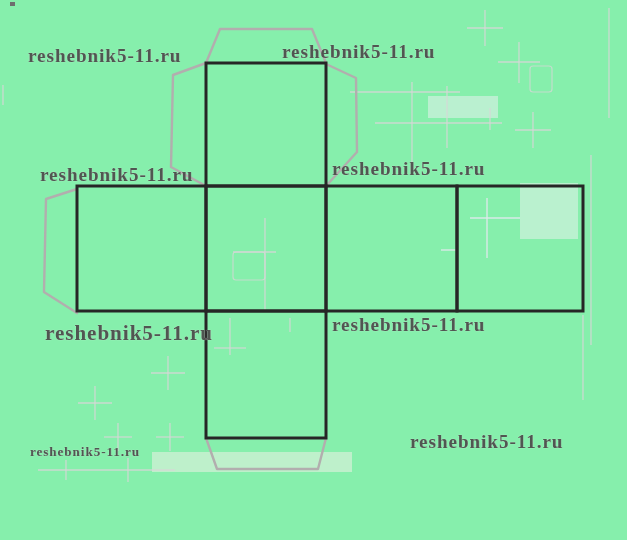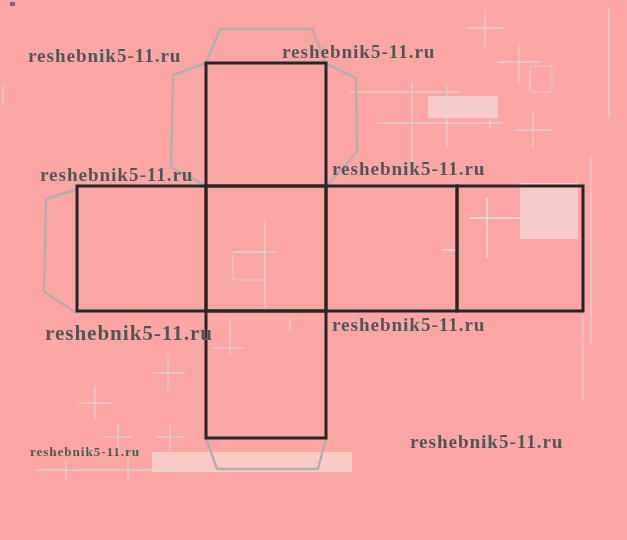--- a/index.html
+++ b/index.html
@@ -1,19 +1,19 @@
 <!DOCTYPE html>
 <html><head>
 <meta charset="utf-8">
 <style>
   html,body{margin:0;padding:0;background:#ffffff;}
   #stage{
     position:relative;
     width:627px;height:540px;
-    background:#fca5a5;
+    background:#86efac;
     overflow:hidden;
     font-family:"Liberation Serif", serif;
   }
   #net-svg{position:absolute;left:0;top:0;}
   .wm{
     position:absolute;
     font-family:"Liberation Serif", serif;
     font-weight:bold;
     color:#4c4a4a;
     letter-spacing:1px;

